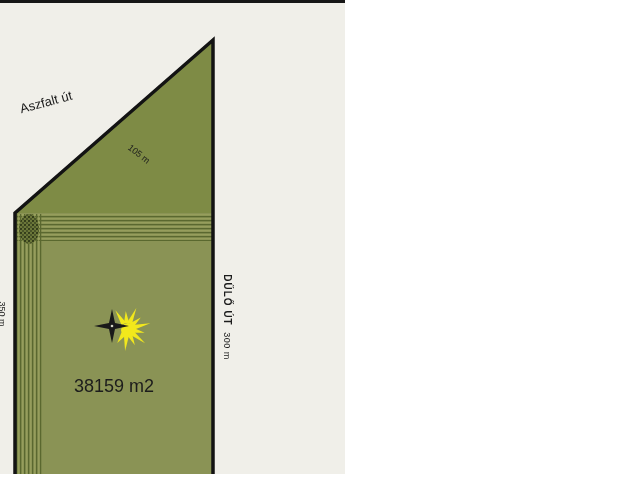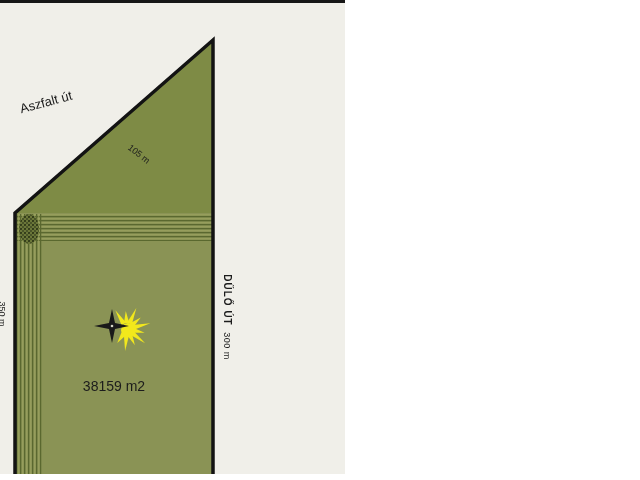--- a/index.html
+++ b/index.html
@@ -37,21 +37,21 @@
   }
   .lbl-road-right{
     left:227px;top:300px;font-size:10px;font-weight:700;letter-spacing:1px;
     transform:translate(-50%,-50%) rotate(90deg);
   }
   .lbl-right{
     left:227px;top:346px;font-size:9px;letter-spacing:0.5px;
     transform:translate(-50%,-50%) rotate(90deg);
   }
   .lbl-area{
-    left:114px;top:386px;font-size:14px;
+    left:114px;top:386px;font-size:18px;
   }
 </style>
 </head>
 <body>
 
 <div class="stage">
   <div class="draw-area">
 
     <div class="top-rule"></div>
 

